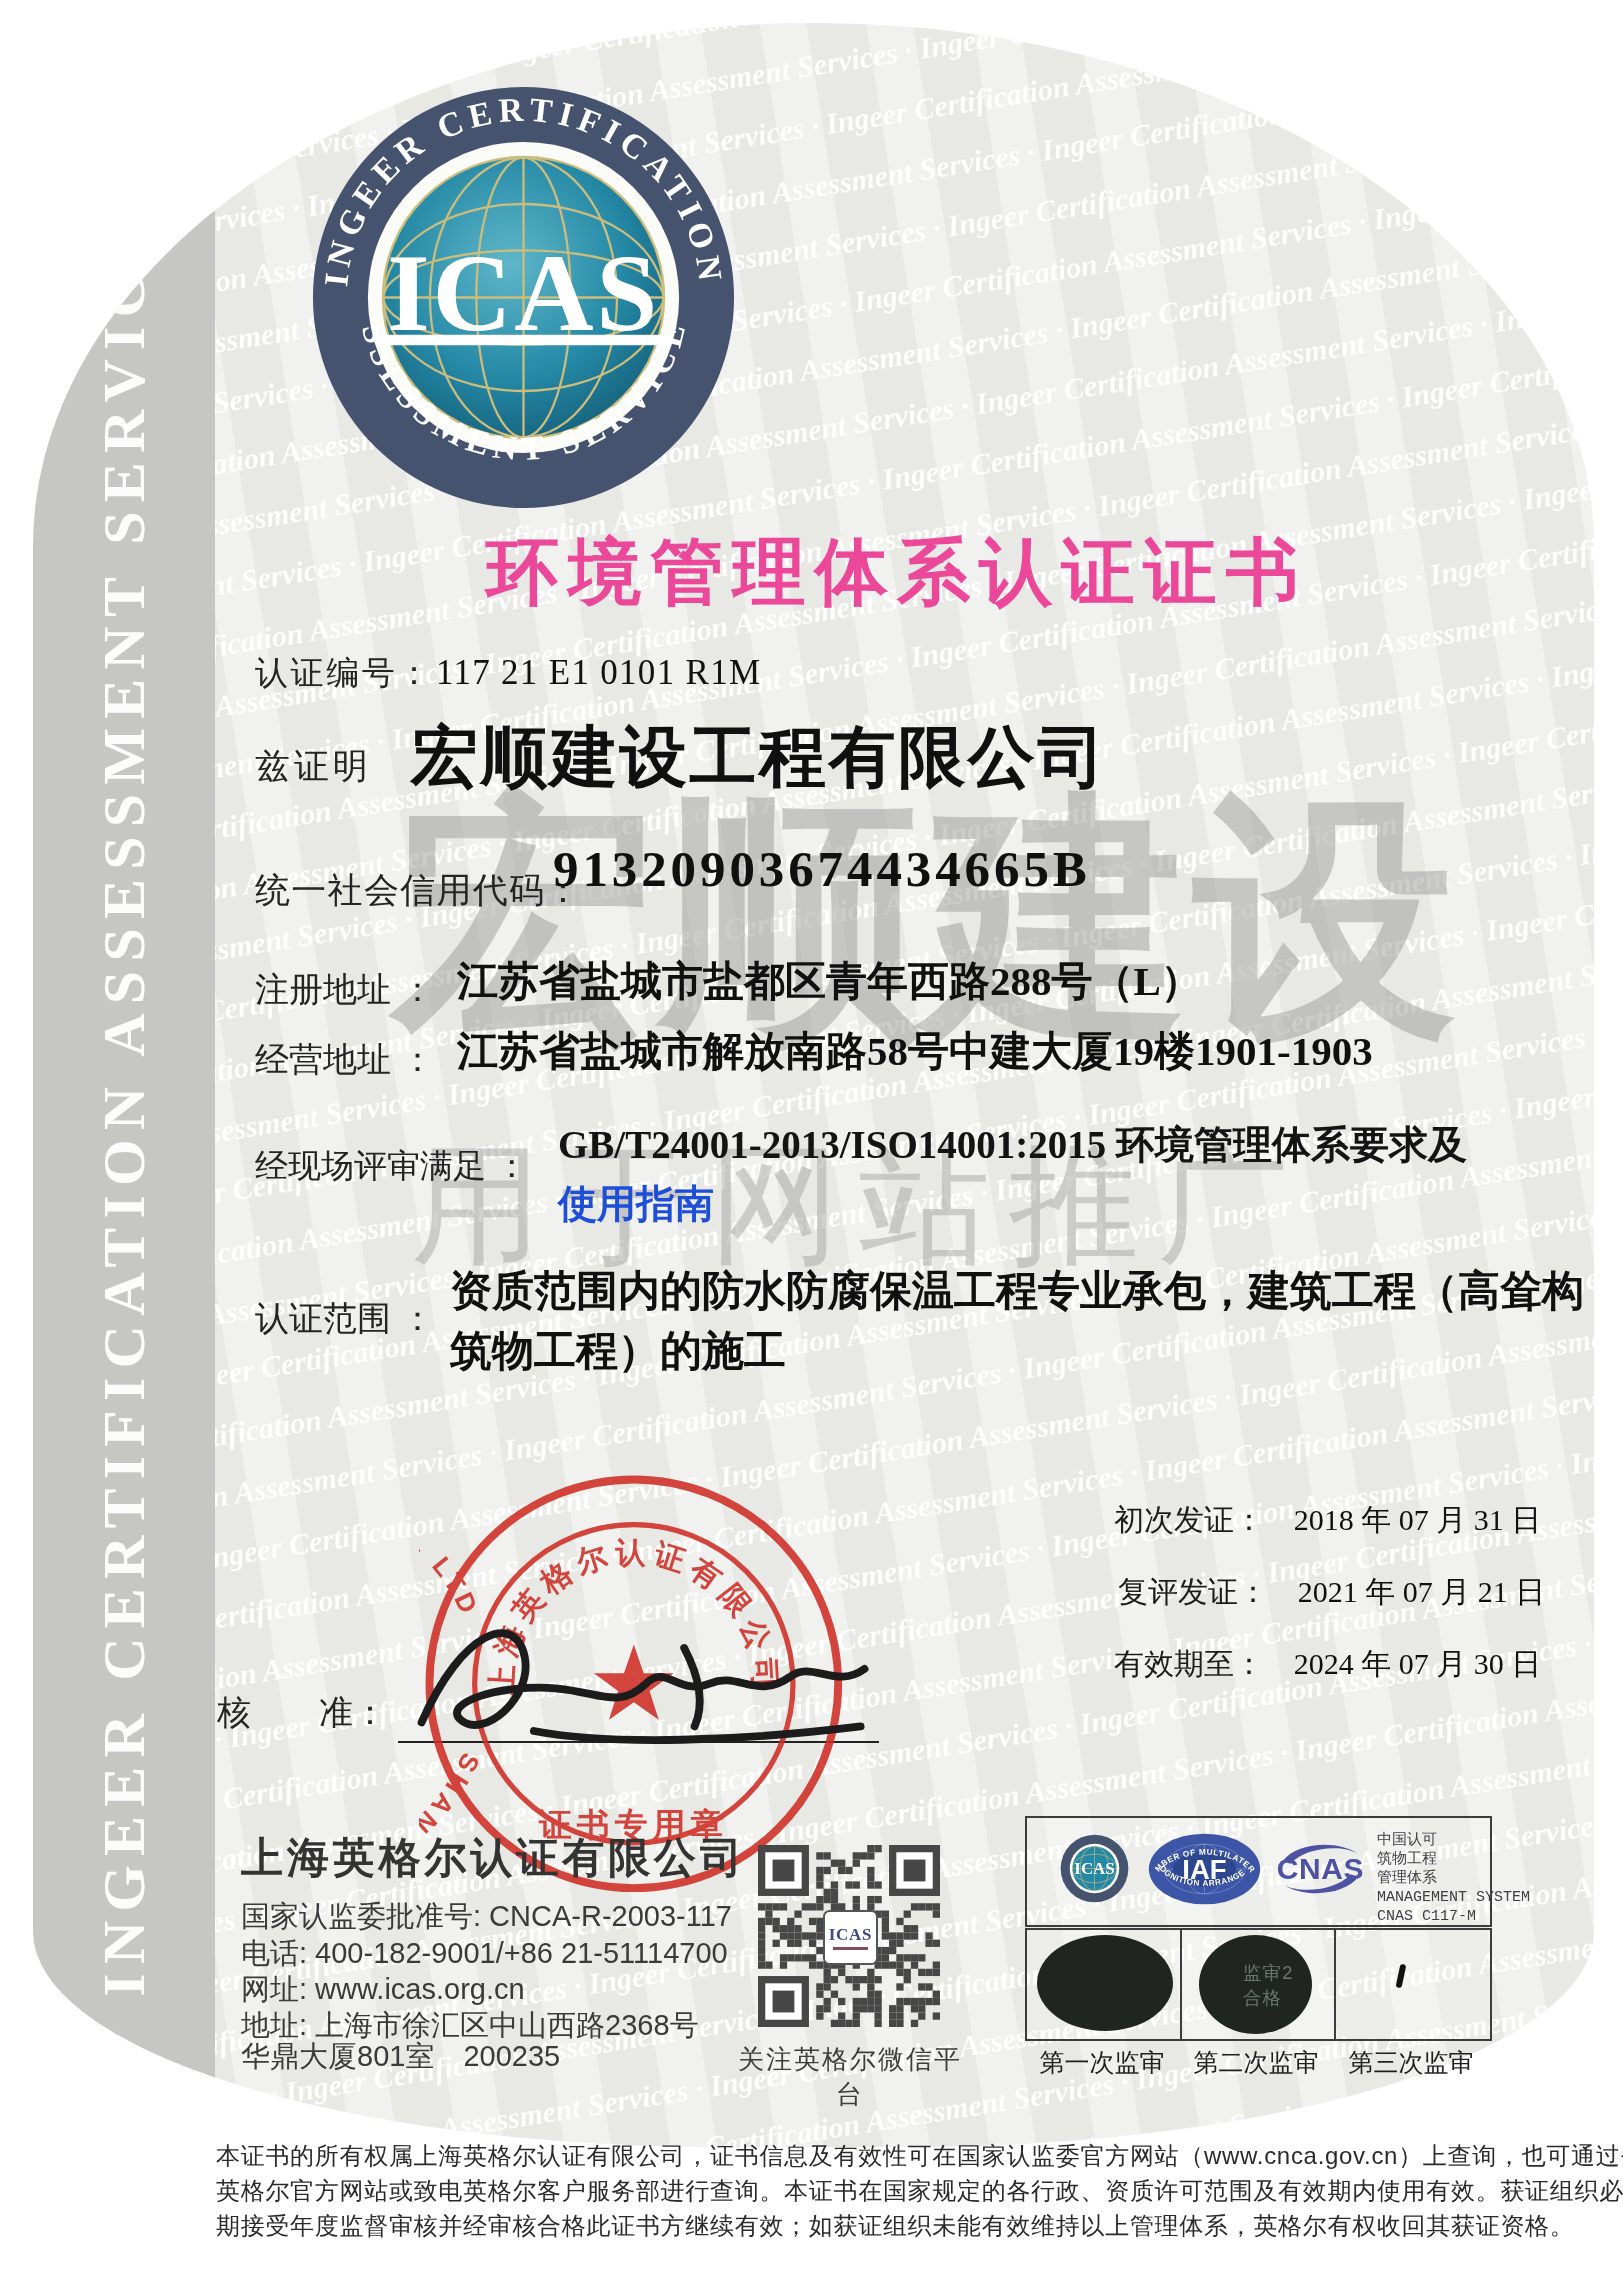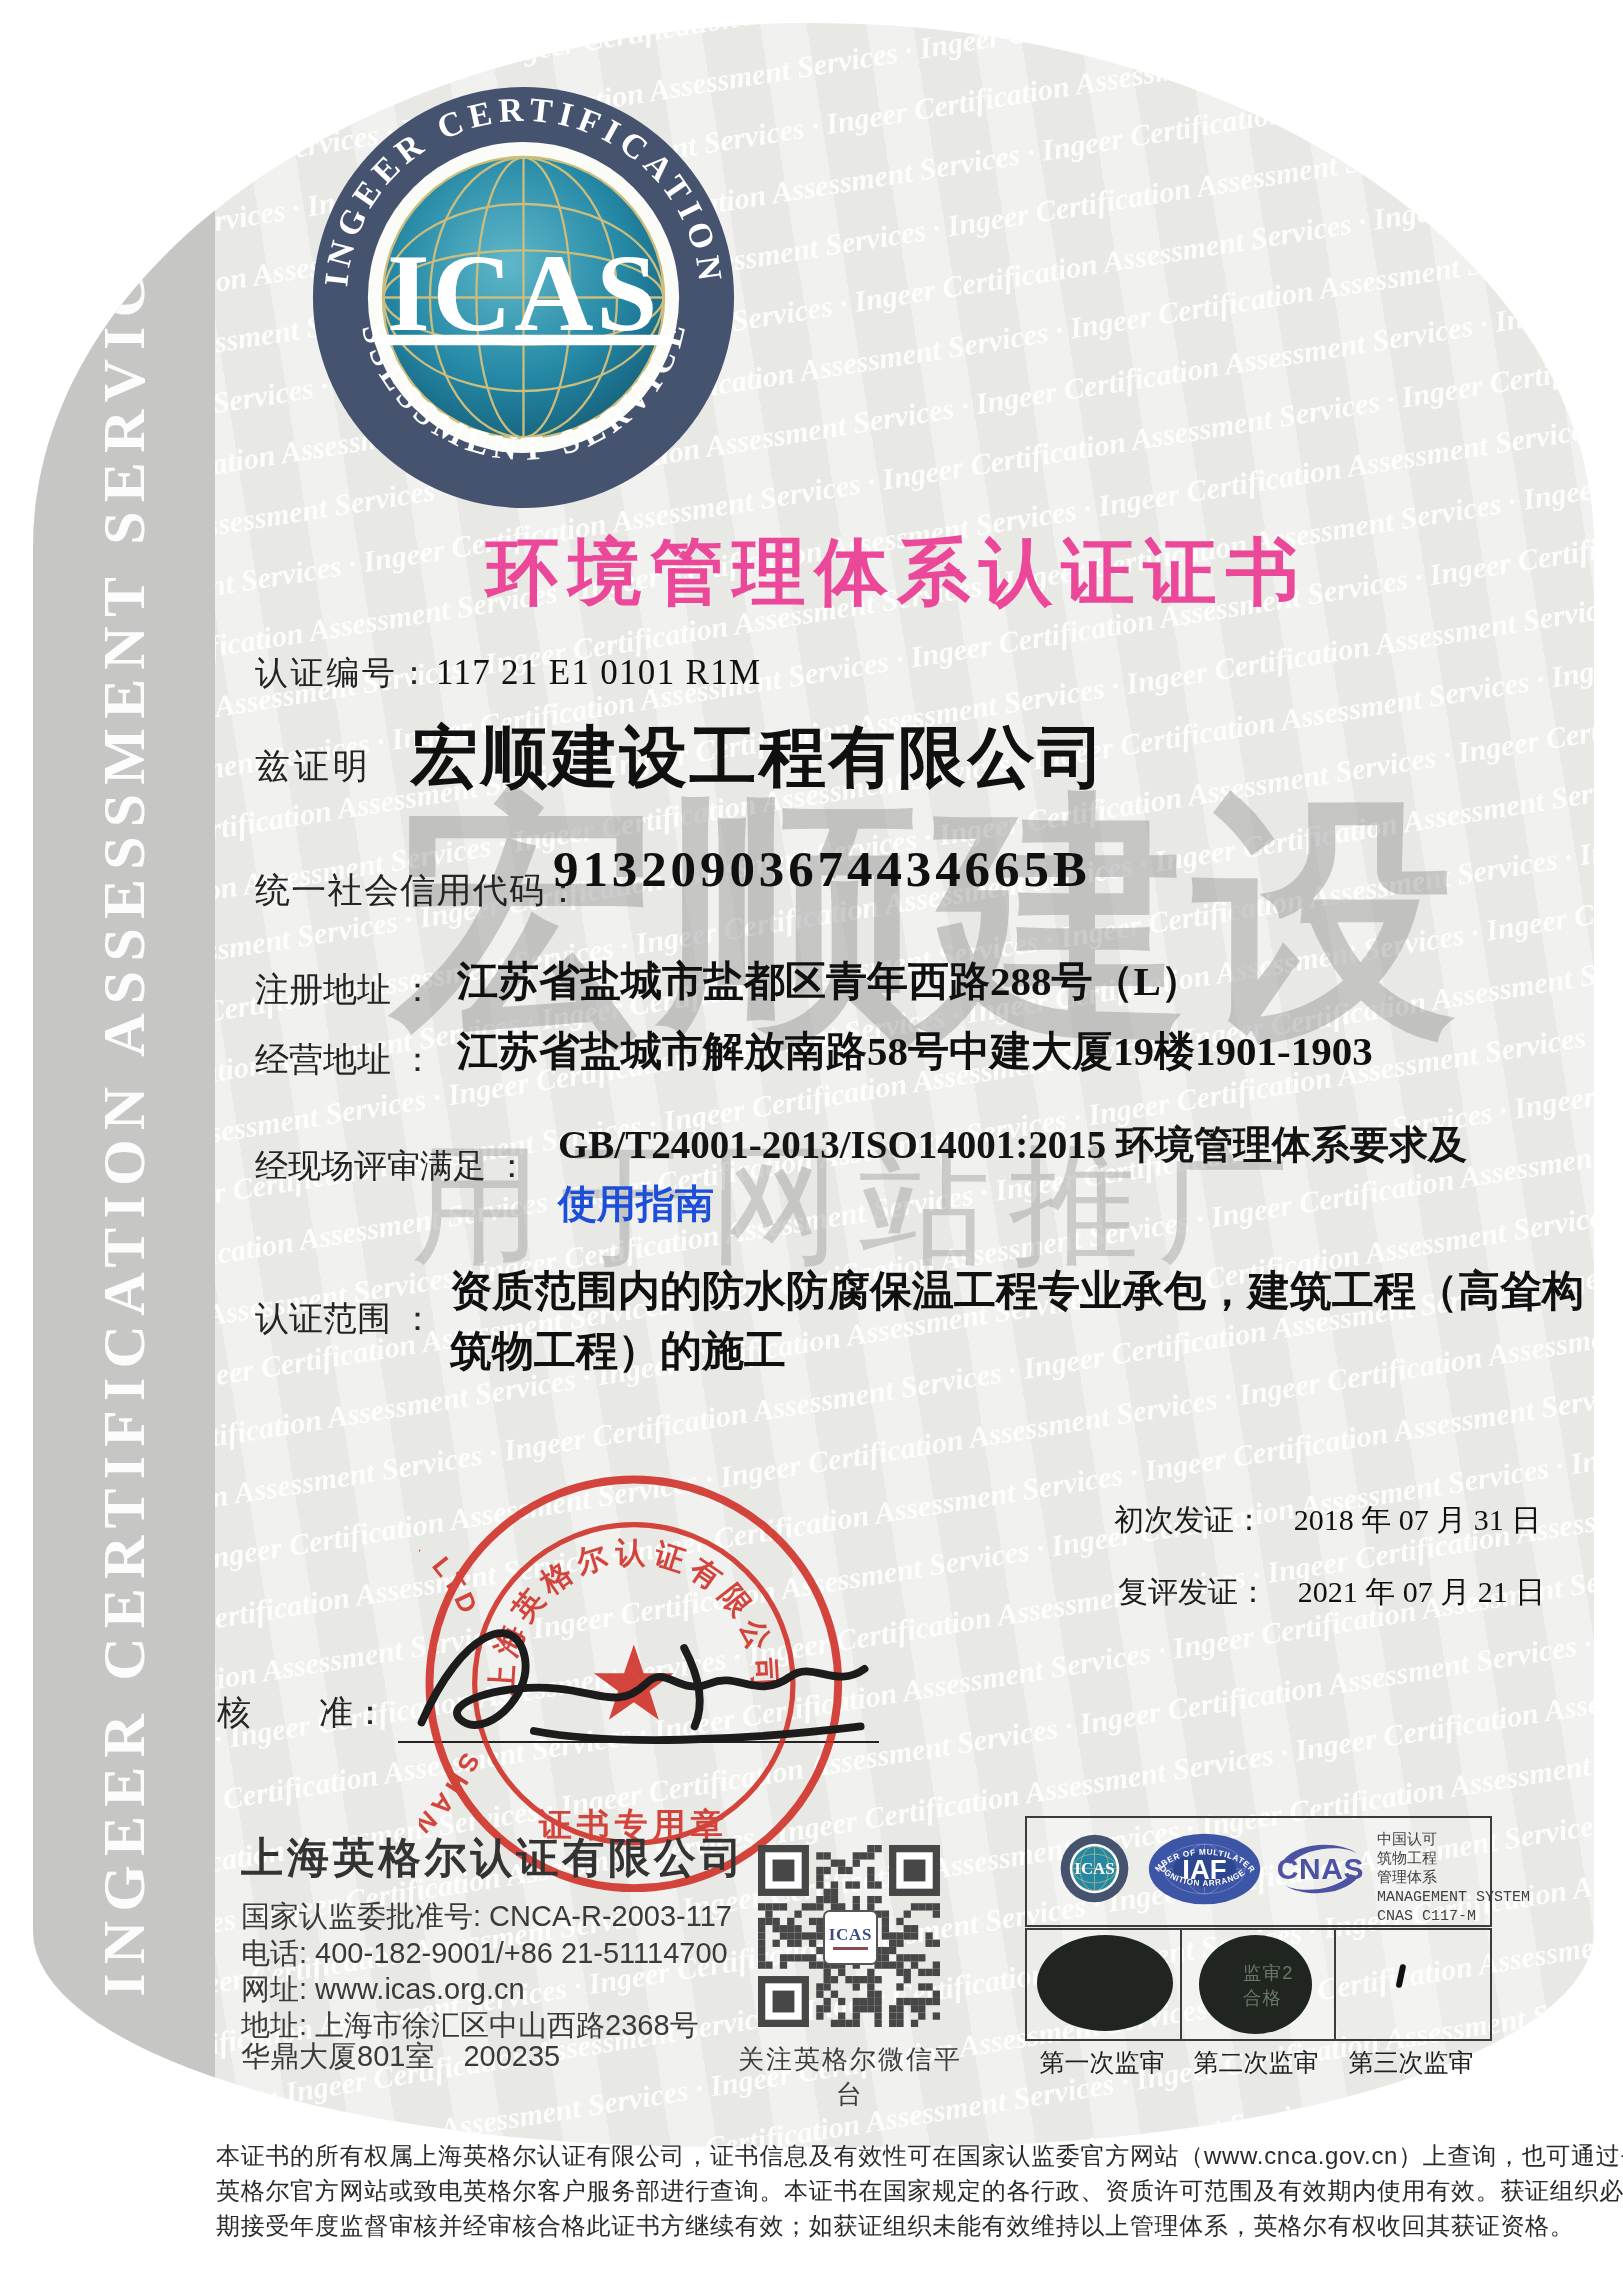--- a/index.html
+++ b/index.html
@@ -219,20 +219,24 @@
   <div class="abs serif big-serif" style="left:450px;top:1263px;font-size:42px;">资质范围内的防水防腐保温工程专业承包，建筑工程（高耸构</div>
   <div class="abs serif big-serif" style="left:450px;top:1323px;font-size:42px;">筑物工程）的施工</div>
 
   <div class="abs date-row serif" style="left:1114px;top:1500px;">
     <span class="lab">初次发证：</span>
     <span class="val">2018 年 07 月 31 日</span>
   </div>
   <div class="abs date-row serif" style="left:1118px;top:1572px;">
     <span class="lab">复评发证：</span>
     <span class="val">2021 年 07 月 21 日</span>
+  </div>
+  <div class="abs date-row serif" style="left:1114px;top:1644px;">
+    <span class="lab">有效期至：</span>
+    <span class="val">2024 年 07 月 30 日</span>
   </div>
 
   <div class="abs cjk-label" style="left:217px;top:1690px;font-size:34px;">核　　准：</div>
   <div class="abs sig-line" style="left:398px;top:1741px;width:481px;"></div>
 
   <svg class="abs" style="left:419px;top:1469px;opacity:.88;" width="429" height="429" viewBox="0 0 655 655">
     <defs>
       <path id="sp-outer" d="M 72,420 A 272,272 0 1 1 72,240" fill="none"></path>
       <path id="sp-inner" d="M 143,328 A 185,185 0 1 1 513,328" fill="none"></path>
     </defs>

